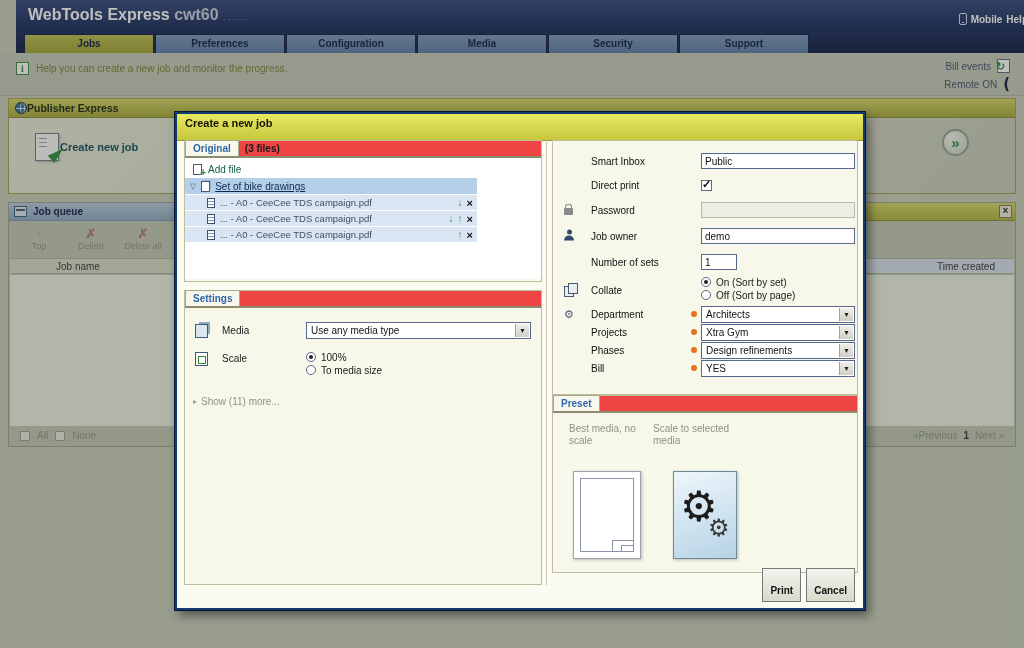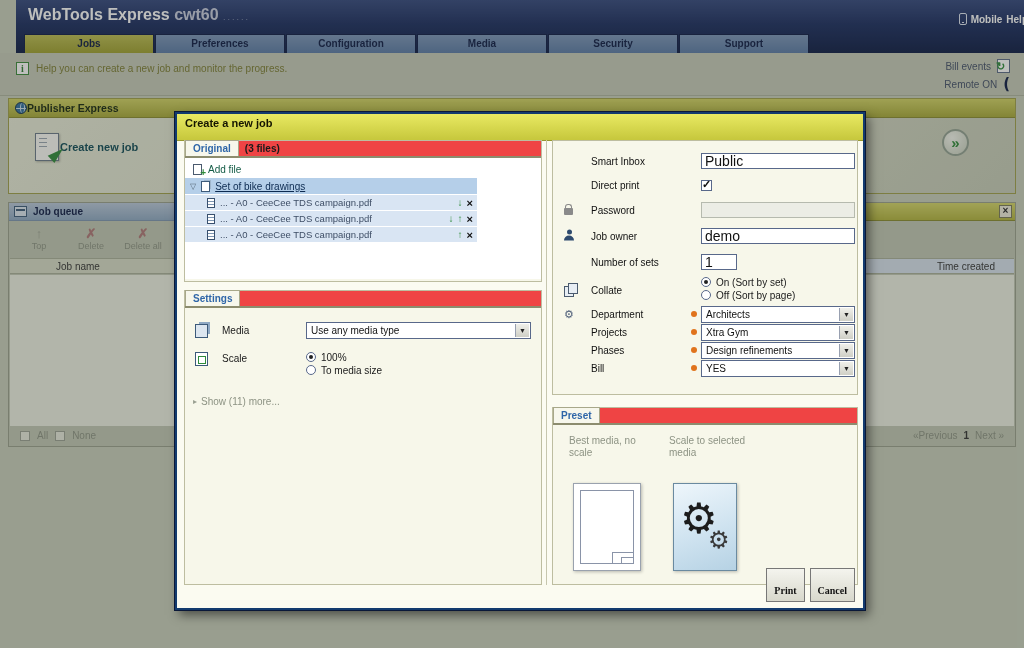--- a/index.html
+++ b/index.html
@@ -137,53 +137,53 @@
 
   
   .sec-workflow{height:255px}
   .wf-body{padding-top:8px}
   .wf-row{position:relative;display:flex;align-items:center}
   .h24{height:24px}.h26{height:26px}.h30{height:30px}.h18{height:18px}
   .wf-ico{position:absolute;left:11px;top:50%;transform:translateY(-50%);color:#50607a;font-size:11px;line-height:11px}
   .wf-lab{position:absolute;left:38px;font-size:10px;color:#111}
   .wf-req{position:absolute;left:138px;top:50%;margin-top:-3px;width:6px;height:6px;border-radius:50%;background:#e0731c}
   .ctrl{margin-left:148px}
-  input.txt{width:154px;height:16px;border:1px solid #58688a;font-size:14px;padding:0 3px;background:#fff;font-family:inherit;color:#111}
+  input.txt{width:154px;height:16px;border:1px solid #58688a;font-size:10px;padding:0 3px;background:#fff;font-family:inherit;color:#111}
   input.txt.dis{background:#ecede5;border-color:#b6baae}
   input.txt.small{width:36px}
   .chk{width:11px;height:11px;border:1px solid #58688a;background:#fff;position:relative}
   .chkmark{position:absolute;left:0;top:-2px;font-size:11px;font-weight:bold;color:#111;line-height:11px}
   .lock{display:inline-block;width:9px;height:7px;background:#8a8a8a;border-radius:1px;position:relative;margin-top:5px}
   .lock::before{content:"";position:absolute;left:1px;top:-4px;width:5px;height:5px;border:1.5px solid #8a8a8a;border-bottom:0;border-radius:3px 3px 0 0}
   .person{display:inline-block;width:10px;height:11px;position:relative}
   .person::before{content:"";position:absolute;left:2.5px;top:0;width:5px;height:5px;border-radius:50%;background:#2e4a6e}
   .person::after{content:"";position:absolute;left:0;bottom:0;width:10px;height:5px;border-radius:5px 5px 0 0;background:#2e4a6e}
   .collate-ico{display:inline-block;width:12px;height:12px;position:relative}
   .collate-ico::before,.collate-ico::after{content:"";position:absolute;width:8px;height:9px;background:#e8eef4;border:1px solid #4a5a6e}
   .collate-ico::before{left:0;top:3px}.collate-ico::after{left:4px;top:0}
   .radio-stack{margin-left:148px}
   .w154{width:154px}.w225{width:225px}
 
   
-  .sec-preset{height:178px;margin-top:12px}
+  .sec-preset{height:178px;margin-top:0}
   .preset-body{position:relative;height:157px}
   .preset-lbl{position:absolute;top:10px;font-size:10px;color:#8d9384;width:78px;line-height:12px}
   .thumb1{position:absolute;left:20px;top:58px;width:68px;height:88px;background:#fff;border:1px solid #9aa2ae;box-shadow:1px 1px 3px rgba(0,0,0,.25)}
   .thumb1 .frame{position:absolute;inset:6px;border:1px solid #8a94a8}
   .thumb1 .tb1{position:absolute;right:6px;bottom:6px;width:22px;height:12px;border:1px solid #8a94a8;background:#fff}
   .thumb1 .tb2{position:absolute;right:6px;bottom:6px;width:13px;height:7px;border:1px solid #8a94a8;background:#fff}
   .thumb2{position:absolute;left:120px;top:58px;width:64px;height:88px;border:1px solid #6a8aa0;
     background:linear-gradient(160deg,#eef6fb 0%,#cfe3f0 55%,#b6d2e4 100%);overflow:hidden;box-shadow:1px 1px 3px rgba(0,0,0,.25)}
   .gear-big{position:absolute;left:6px;top:14px;font-size:42px;line-height:42px;color:#1c1c1c;font-family:"DejaVu Sans",sans-serif}
   .gear-small{position:absolute;left:34px;top:44px;font-size:24px;line-height:24px;color:#3a3a3a;font-family:"DejaVu Sans",sans-serif}
 
   
   .modal-buttons{position:absolute;right:8px;bottom:6px;display:flex;gap:5px}
   .btn{height:24px;background:linear-gradient(#f4f4ee,#d8d8cc);border:1px solid #777;font-size:10px;
-    font-weight:bold;color:#111;padding:16px 7px;line-height:12px;font-family:Liberation Serif, serif}
+    font-weight:bold;color:#111;padding:16px 7px;line-height:12px;font-family:Liberation Sans, sans-serif}
 
   .globe{width:12px;height:12px;border-radius:50%;background:#2e6da0;border:1px solid #17354e;position:relative;overflow:hidden;flex:none}
   .globe::before{content:"";position:absolute;left:0;right:0;top:5px;height:1px;background:#cfe0ee}
   .globe::after{content:"";position:absolute;left:4px;top:0;bottom:0;width:3px;border-left:1px solid #cfe0ee;border-right:1px solid #cfe0ee;border-radius:50%}
 </style>
 </head>
 <body>
 
 <div class="screen">
 
@@ -461,21 +461,21 @@
 
         </div>
       </div>
 
       <div class="section sec-preset">
         <div class="sec-band">
           <span class="sec-tab">Preset</span>
         </div>
         <div class="preset-body">
           <span class="preset-lbl" style="left:16px">Best media, no scale</span>
-          <span class="preset-lbl" style="left:116px">Scale to selected media</span>
+          <span class="preset-lbl" style="left:100px">Scale to selected media</span>
           <div class="thumb1">
             <span class="frame"></span>
             <span class="tb1"></span>
             <span class="tb2"></span>
           </div>
           <div class="thumb2">
             <span class="gear-big">⚙</span>
             <span class="gear-small">⚙</span>
           </div>
         </div>

